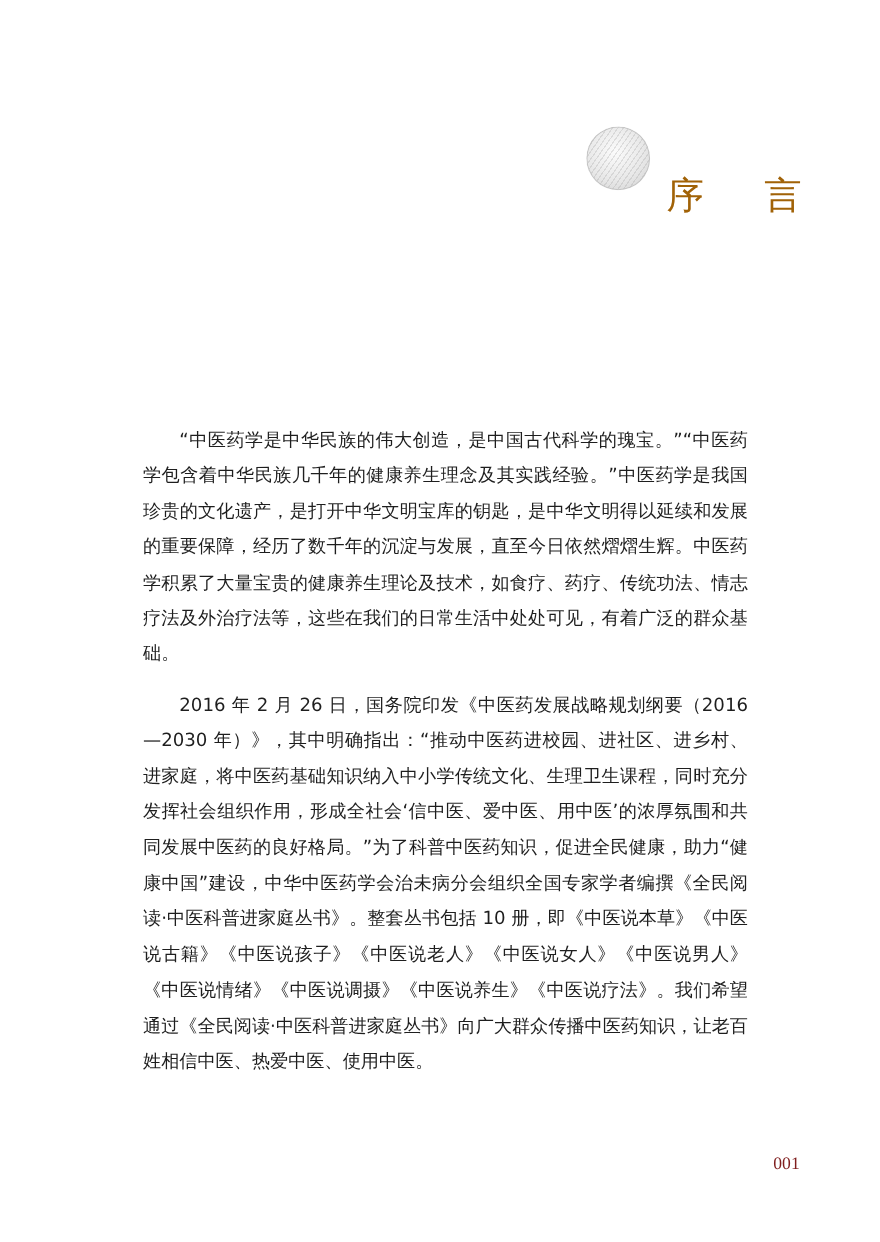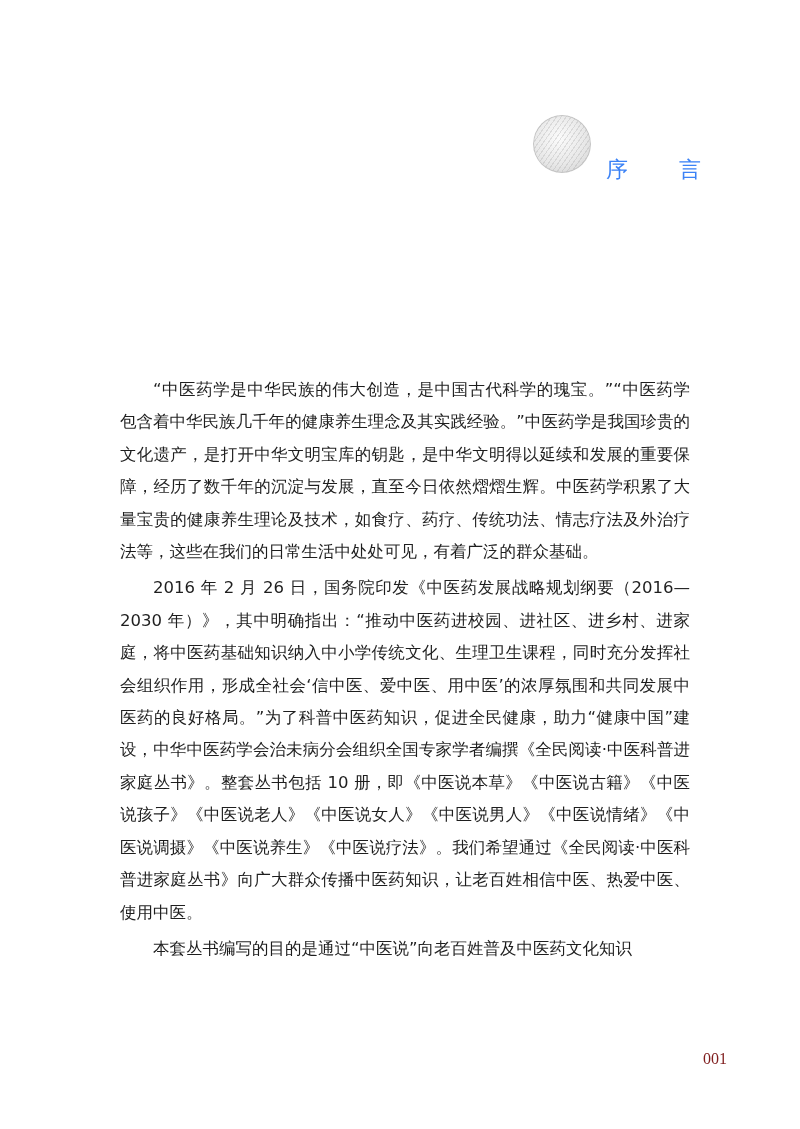--- a/index.html
+++ b/index.html
@@ -30,40 +30,40 @@
       border-radius: 50%;
       background:
         repeating-linear-gradient(-55deg, rgba(150,150,150,0.25) 0px, rgba(150,150,150,0.25) 1px, transparent 1px, transparent 4px),
         radial-gradient(circle at 45% 40%, #fbfbfb 0%, #e8e8e8 55%, #cfcfcf 100%);
       box-shadow: inset 0 0 0 1px #c4c4c4;
     }
     .title {
       position: absolute;
       left: 606px;
       top: 155px;
-      font-size: 22px;
+      font-size: 34px;
       letter-spacing: 22px;
-      color: #3b82f6;
+      color: #a16207;
       font-family: "DejaVu Serif", "Liberation Serif", serif;
       white-space: nowrap;
     }
     .body-text {
       position: absolute;
       left: 116px;
       top: 370px;
       width: 578px;
       font-family: "DejaVu Sans", "Liberation Sans", sans-serif;
       font-size: 16.5px;
       line-height: 32.4px;
       color: #1e1e1e;
       text-align: justify;
       text-justify: inter-character;
     }
     .para {
-      margin: 4px;
+      margin: 14px;
       text-indent: 2em;
     }
     .page-number {
       position: absolute;
       left: 703px;
       top: 1050px;
       font-family: "Liberation Serif", "DejaVu Serif", serif;
       font-size: 16px;
       color: #7f1d1d;
     }
@@ -71,17 +71,16 @@
 </head>
 <body>
 
 <div class="page">
   <div class="emblem"></div>
   <div class="title">序 言</div>
 
   <div class="body-text">
     <p class="para">“中医药学是中华民族的伟大创造，是中国古代科学的瑰宝。”“中医药学包含着中华民族几千年的健康养生理念及其实践经验。”中医药学是我国珍贵的文化遗产，是打开中华文明宝库的钥匙，是中华文明得以延续和发展的重要保障，经历了数千年的沉淀与发展，直至今日依然熠熠生辉。中医药学积累了大量宝贵的健康养生理论及技术，如食疗、药疗、传统功法、情志疗法及外治疗法等，这些在我们的日常生活中处处可见，有着广泛的群众基础。</p>
     <p class="para">2016 年 2 月 26 日，国务院印发《中医药发展战略规划纲要（2016—2030 年）》，其中明确指出：“推动中医药进校园、进社区、进乡村、进家庭，将中医药基础知识纳入中小学传统文化、生理卫生课程，同时充分发挥社会组织作用，形成全社会‘信中医、爱中医、用中医’的浓厚氛围和共同发展中医药的良好格局。”为了科普中医药知识，促进全民健康，助力“健康中国”建设，中华中医药学会治未病分会组织全国专家学者编撰《全民阅读·中医科普进家庭丛书》。整套丛书包括 10 册，即《中医说本草》《中医说古籍》《中医说孩子》《中医说老人》《中医说女人》《中医说男人》《中医说情绪》《中医说调摄》《中医说养生》《中医说疗法》。我们希望通过《全民阅读·中医科普进家庭丛书》向广大群众传播中医药知识，让老百姓相信中医、热爱中医、使用中医。</p>
-    <p class="para">本套丛书编写的目的是通过“中医说”向老百姓普及中医药文化知识</p>
   </div>
 
   <div class="page-number">001</div>
 </div>
 
 </body></html>

